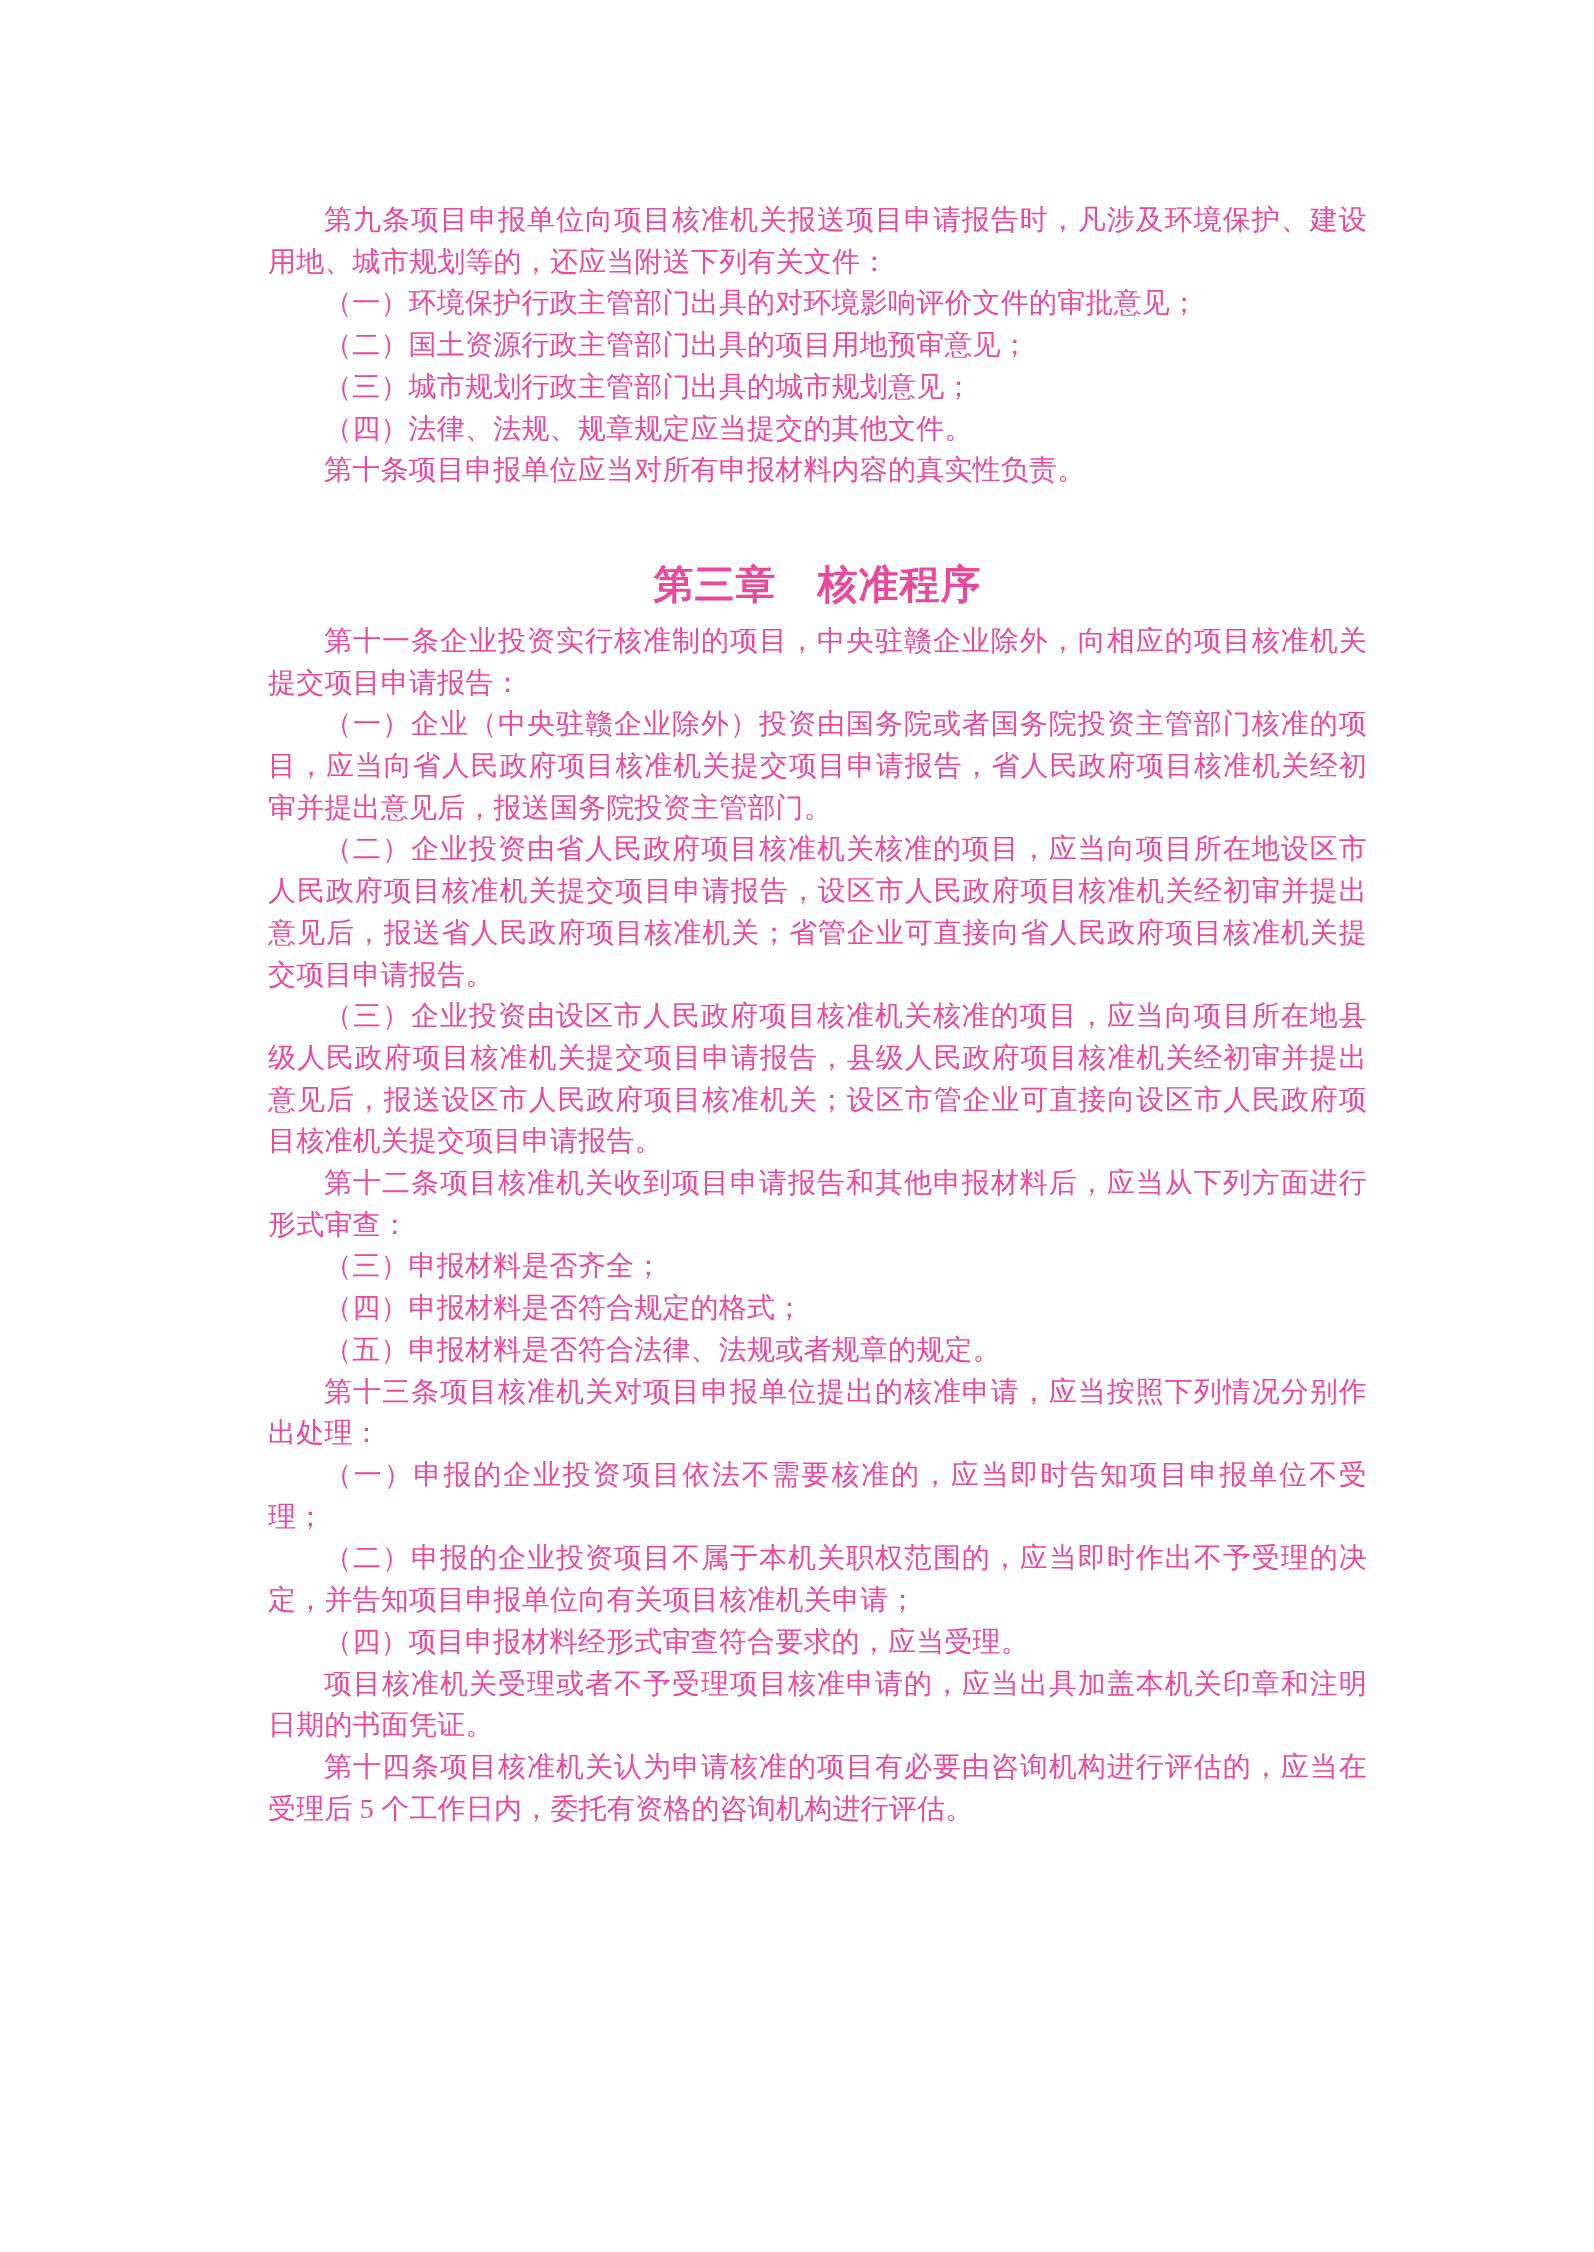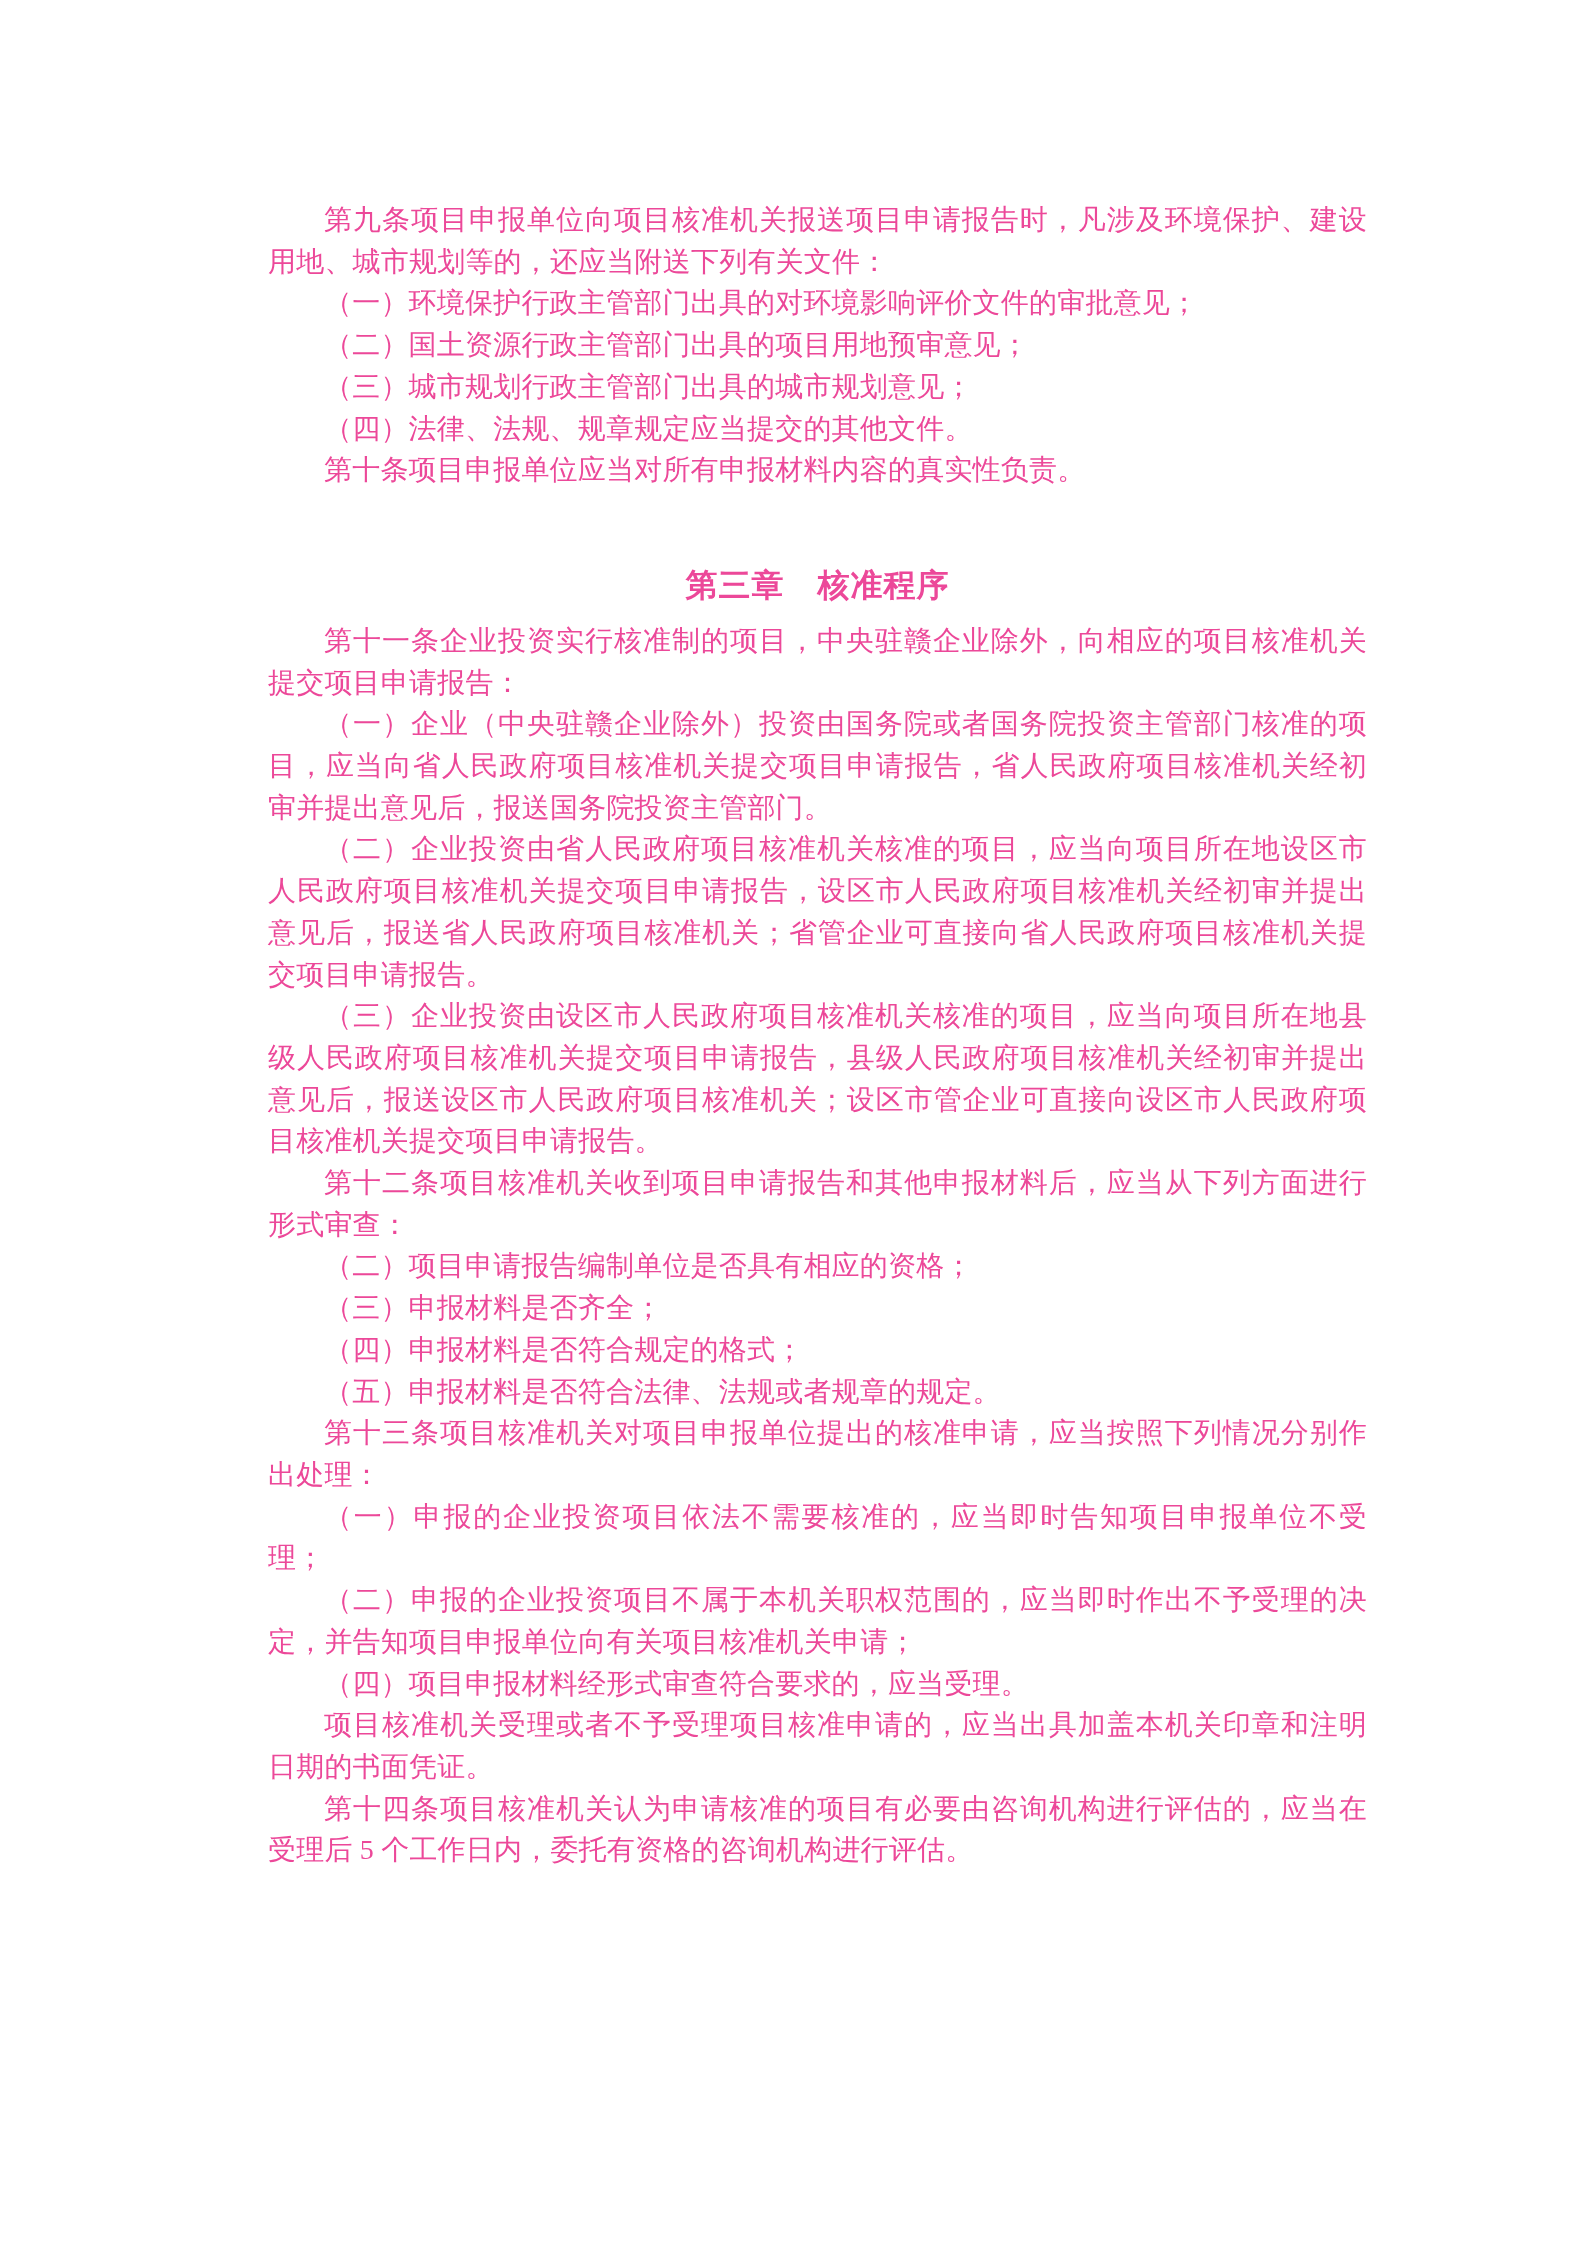--- a/index.html
+++ b/index.html
@@ -25,21 +25,21 @@
     margin: 0;
     font-size: 28px;
     line-height: 41.7px;
     text-align: justify;
     text-justify: inter-character;
     text-indent: 2em;
     letter-spacing: 0.2px;
   }
   p.chapter-heading {
     margin: 71px 0 12px 0;
-    font-size: 32px;
+    font-size: 40px;
     line-height: 46px;
     font-weight: bold;
     text-align: center;
     text-indent: 0;
     letter-spacing: 1px;
   }
 </style>
 </head>
 <body>
 
@@ -50,21 +50,20 @@
       <p class="para">（二）国土资源行政主管部门出具的项目用地预审意见；</p>
       <p class="para">（三）城市规划行政主管部门出具的城市规划意见；</p>
       <p class="para">（四）法律、法规、规章规定应当提交的其他文件。</p>
       <p class="para">第十条项目申报单位应当对所有申报材料内容的真实性负责。</p>
       <p class="para chapter-heading">第三章　核准程序</p>
       <p class="para">第十一条企业投资实行核准制的项目，中央驻赣企业除外，向相应的项目核准机关提交项目申请报告：</p>
       <p class="para">（一）企业（中央驻赣企业除外）投资由国务院或者国务院投资主管部门核准的项目，应当向省人民政府项目核准机关提交项目申请报告，省人民政府项目核准机关经初审并提出意见后，报送国务院投资主管部门。</p>
       <p class="para">（二）企业投资由省人民政府项目核准机关核准的项目，应当向项目所在地设区市人民政府项目核准机关提交项目申请报告，设区市人民政府项目核准机关经初审并提出意见后，报送省人民政府项目核准机关；省管企业可直接向省人民政府项目核准机关提交项目申请报告。</p>
       <p class="para">（三）企业投资由设区市人民政府项目核准机关核准的项目，应当向项目所在地县级人民政府项目核准机关提交项目申请报告，县级人民政府项目核准机关经初审并提出意见后，报送设区市人民政府项目核准机关；设区市管企业可直接向设区市人民政府项目核准机关提交项目申请报告。</p>
       <p class="para">第十二条项目核准机关收到项目申请报告和其他申报材料后，应当从下列方面进行形式审查：</p>
-      <p class="para">（二）项目申请报告编制单位是否具有相应的资格；</p>
       <p class="para">（三）申报材料是否齐全；</p>
       <p class="para">（四）申报材料是否符合规定的格式；</p>
       <p class="para">（五）申报材料是否符合法律、法规或者规章的规定。</p>
       <p class="para">第十三条项目核准机关对项目申报单位提出的核准申请，应当按照下列情况分别作出处理：</p>
       <p class="para">（一）申报的企业投资项目依法不需要核准的，应当即时告知项目申报单位不受理；</p>
       <p class="para">（二）申报的企业投资项目不属于本机关职权范围的，应当即时作出不予受理的决定，并告知项目申报单位向有关项目核准机关申请；</p>
       <p class="para">（四）项目申报材料经形式审查符合要求的，应当受理。</p>
       <p class="para">项目核准机关受理或者不予受理项目核准申请的，应当出具加盖本机关印章和注明日期的书面凭证。</p>
       <p class="para">第十四条项目核准机关认为申请核准的项目有必要由咨询机构进行评估的，应当在受理后 5 个工作日内，委托有资格的咨询机构进行评估。</p>
     </div>

